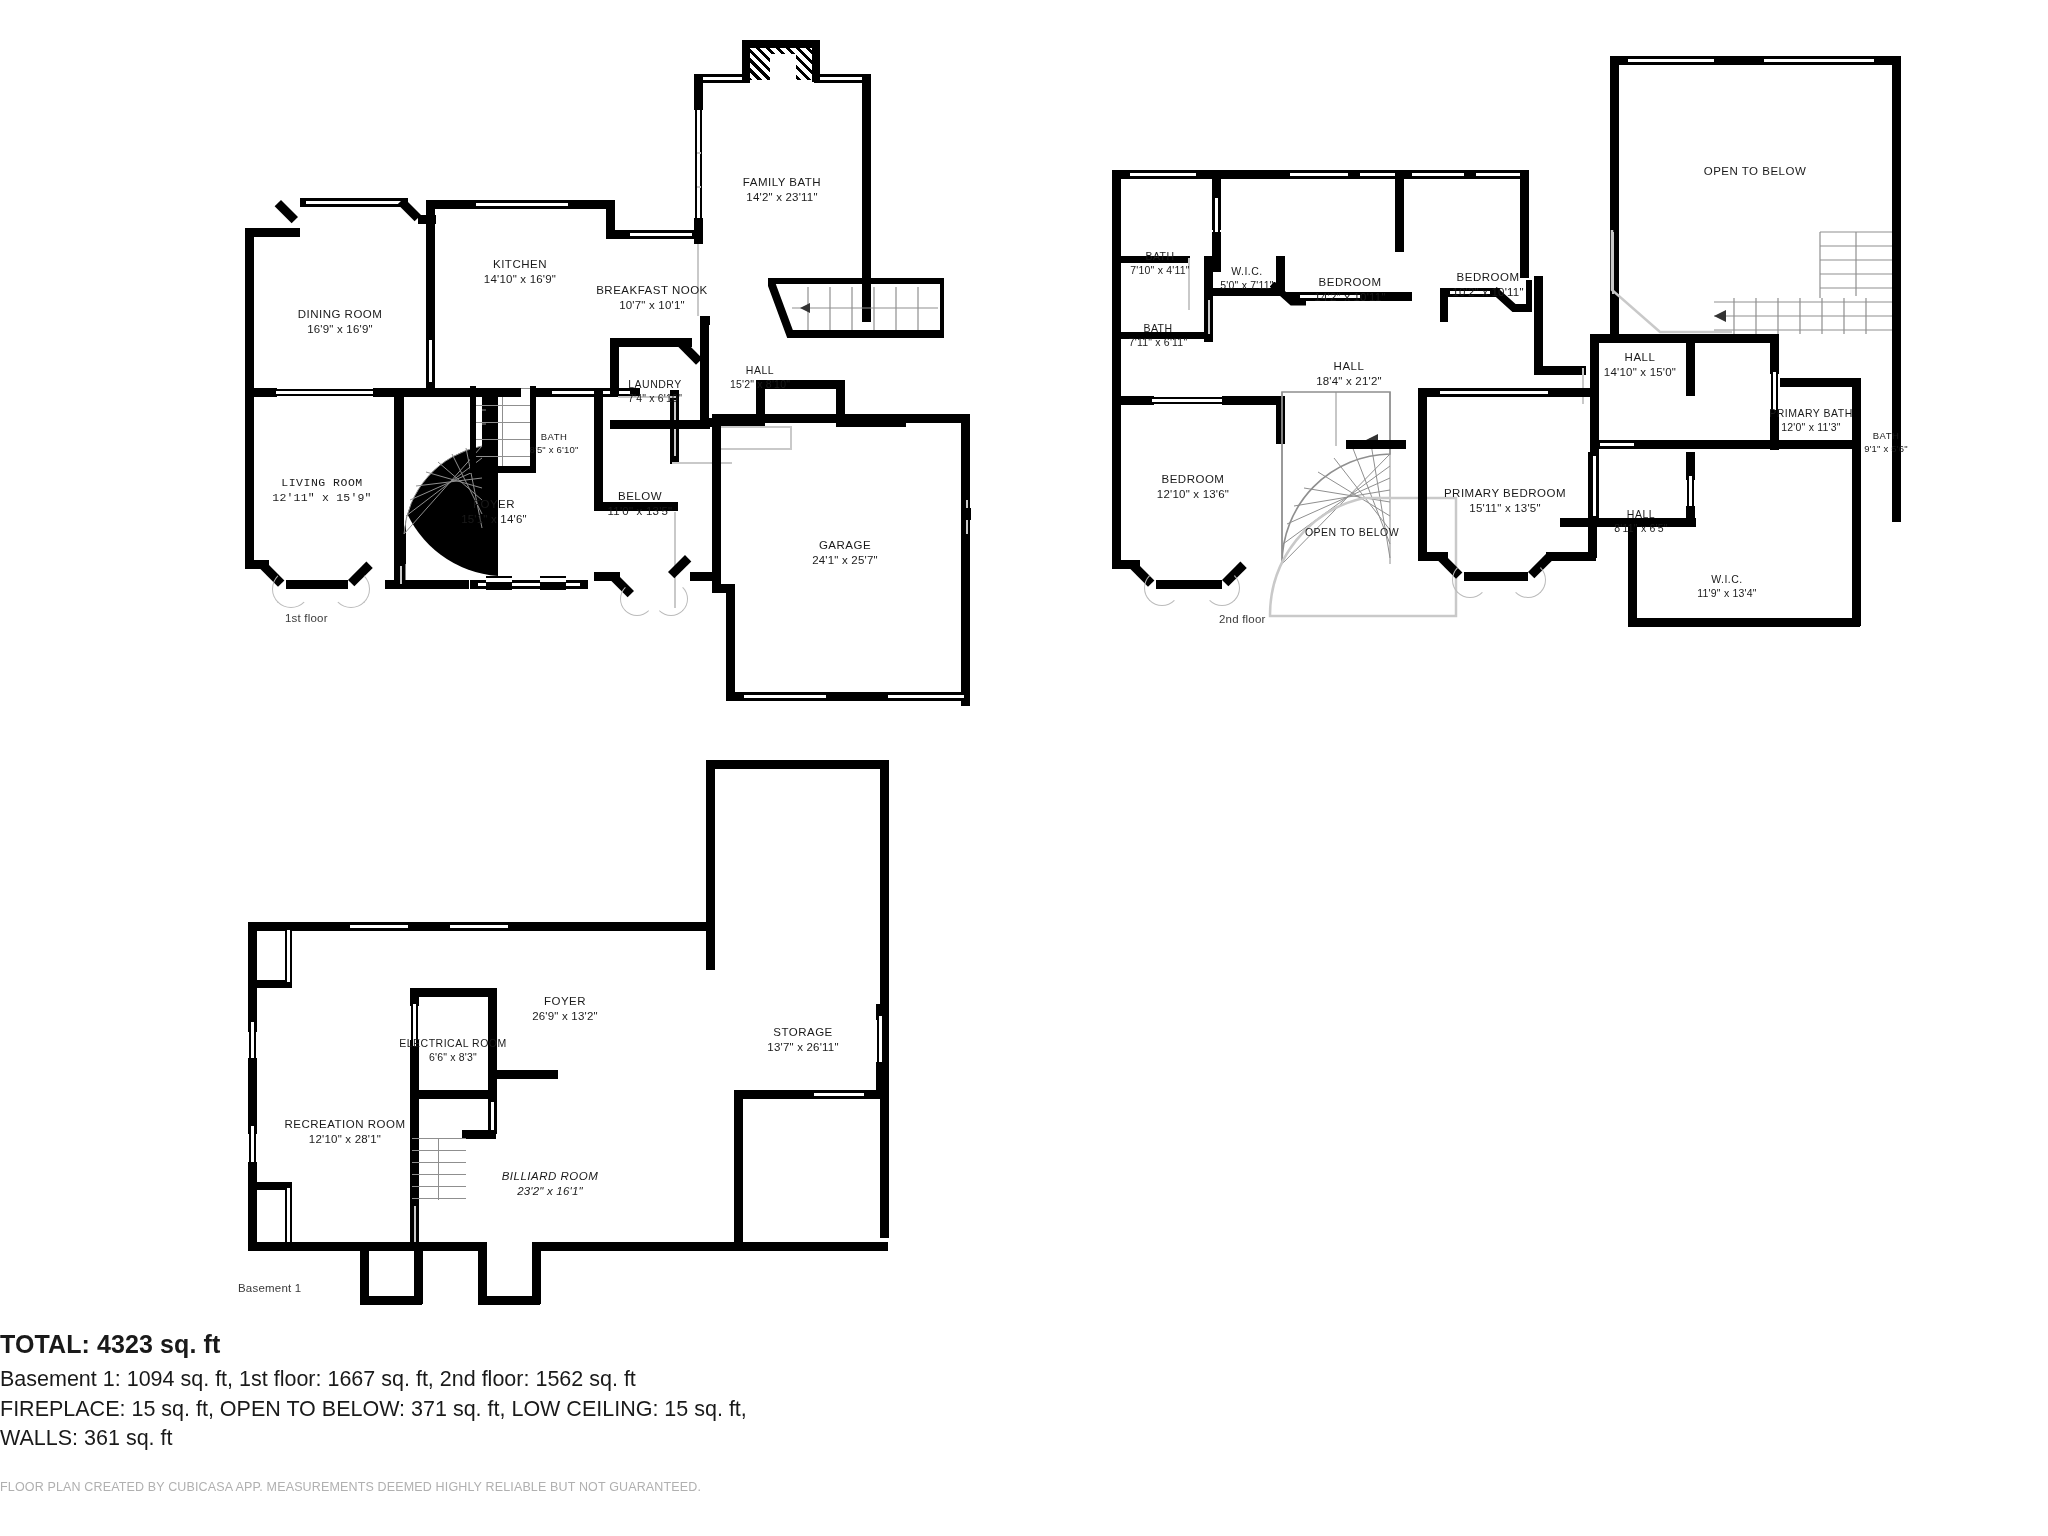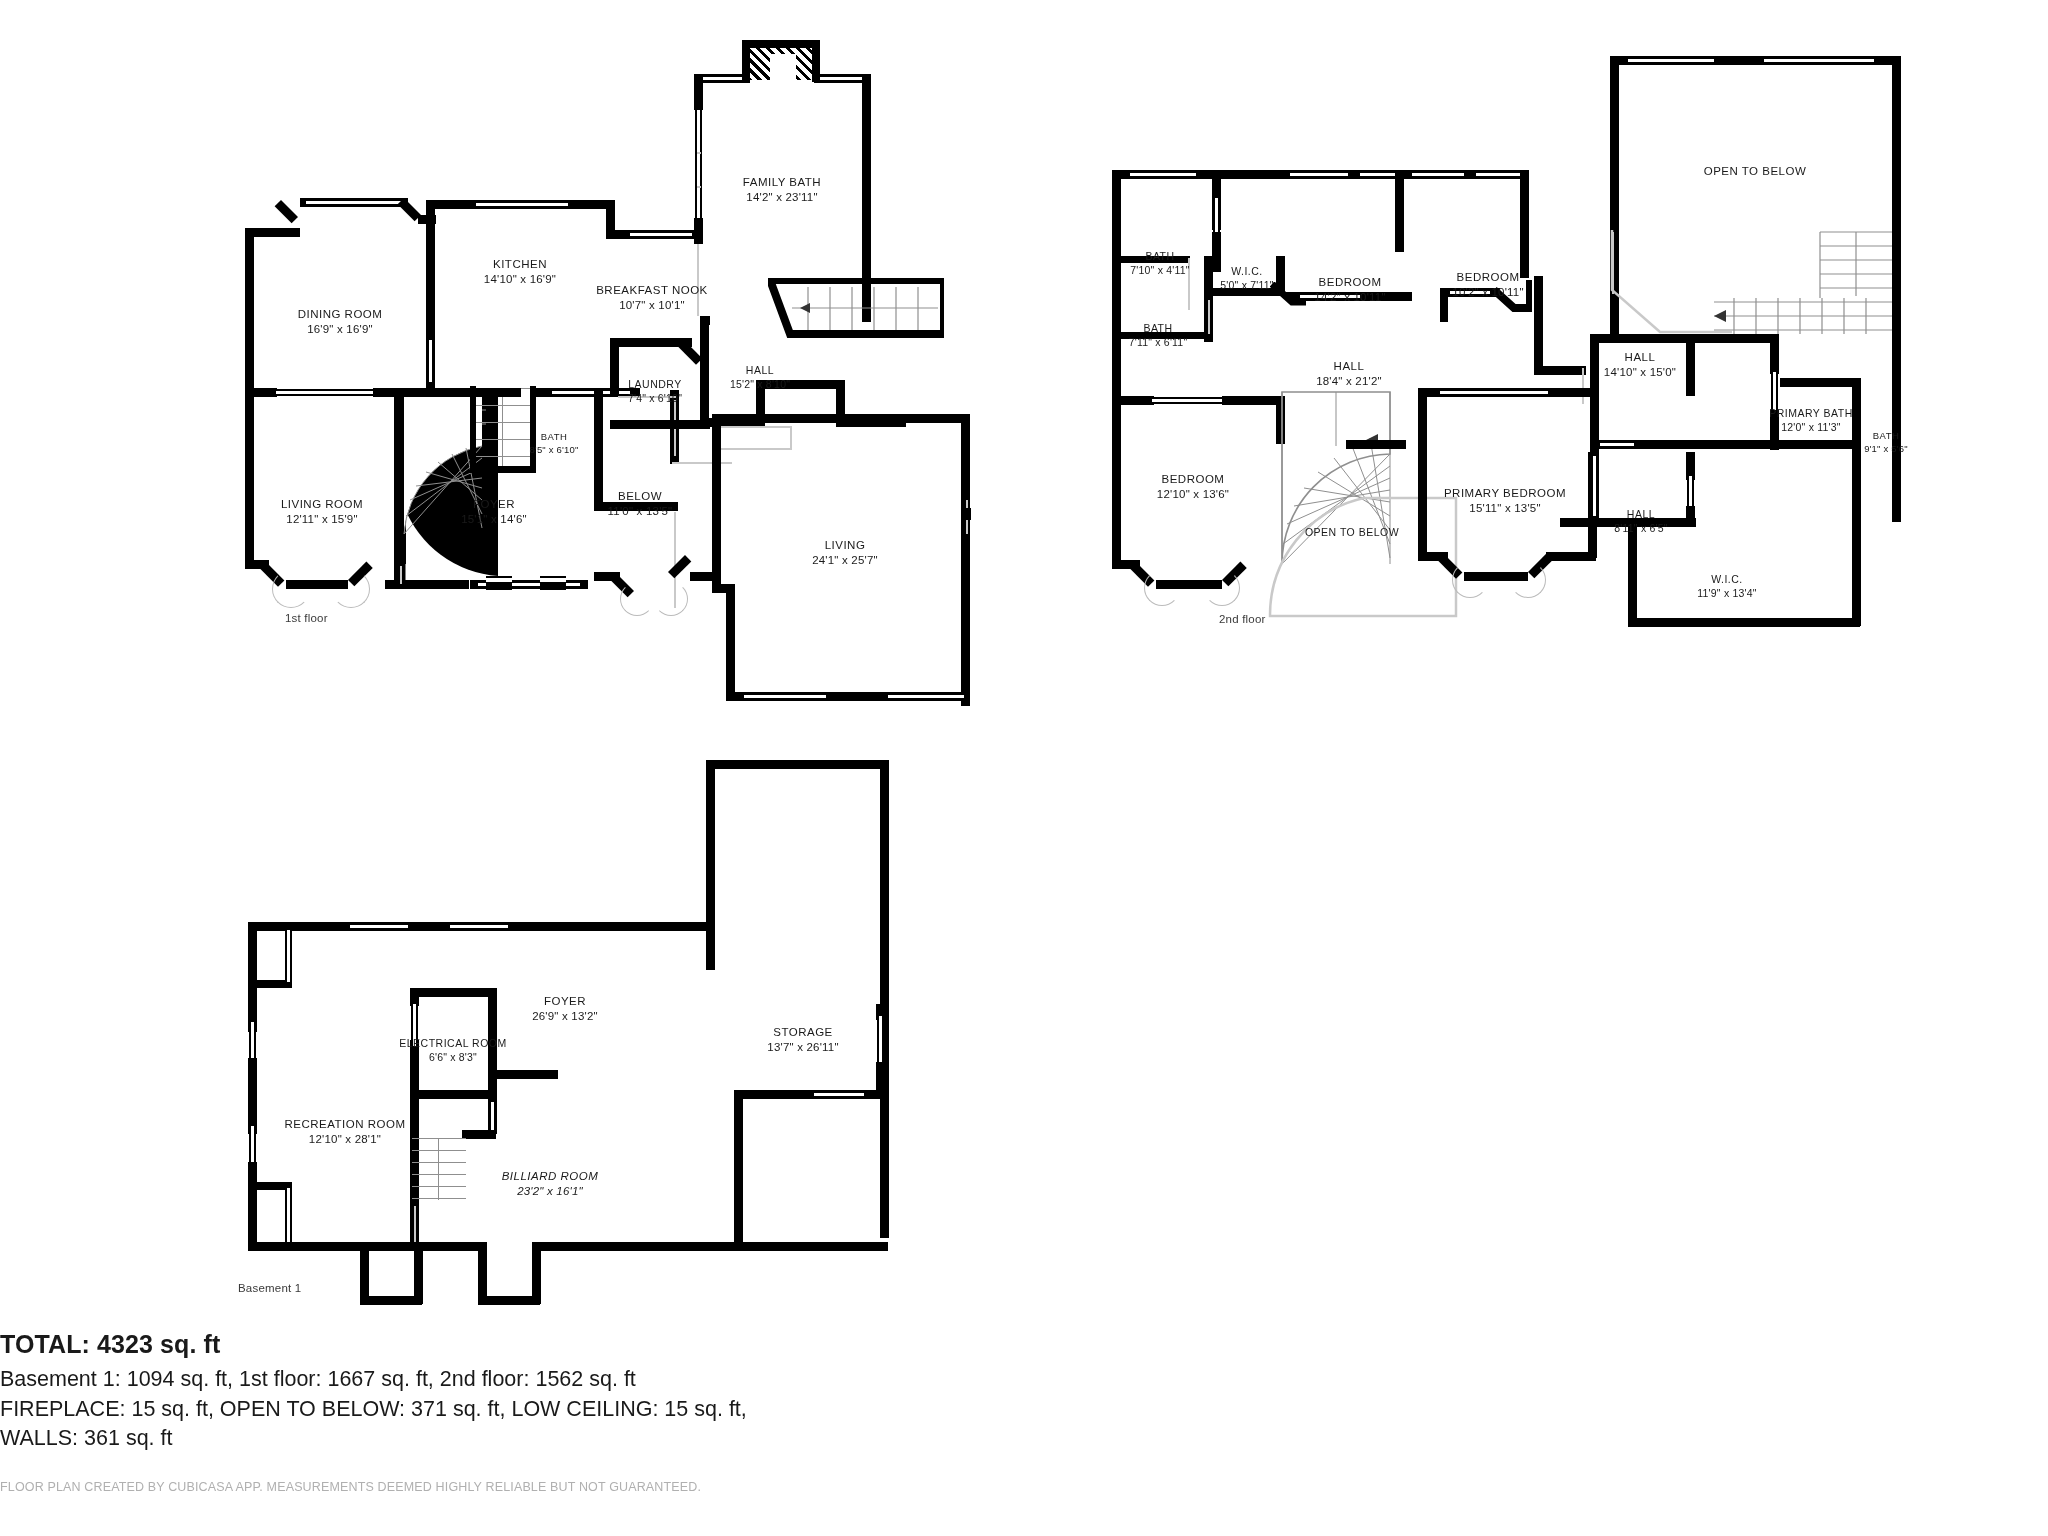--- a/index.html
+++ b/index.html
@@ -247,34 +247,34 @@
         <span class="d">15'2" x 8'10"</span>
       </div>
     <div class="lbl sm" style="left:655px;top:392px;">
       <span class="n">LAUNDRY</span>
         <span class="d">7'4" x 6'10"</span>
       </div>
     <div class="lbl xs" style="left:554px;top:444px;">
       <span class="n">BATH</span>
         <span class="d">8'5" x 6'10"</span>
       </div>
-    <div class="lbl" style="left:322px;top:512px;">
+    <div class="lbl" style="left:322px;top:490px;font-family:Liberation Mono, monospace;">
       <span class="n">LIVING ROOM</span>
         <span class="d">12'11" x 15'9"</span>
       </div>
     <div class="lbl" style="left:494px;top:512px;">
       <span class="n">FOYER</span>
         <span class="d">15'1" x 14'6"</span>
       </div>
     <div class="lbl" style="left:640px;top:504px;">
       <span class="n">BELOW</span>
         <span class="d">11'0" x 13'5"</span>
       </div>
     <div class="lbl" style="left:845px;top:553px;">
-      <span class="n">LIVING</span>
+      <span class="n">GARAGE</span>
         <span class="d">24'1" x 25'7"</span>
       </div>
 
     <div class="floor-tag" style="left:285px;top:612px;">1st floor</div>
   </div>
 
   <div class="floor" id="floor-2" style="left:1100px;top:0;width:948px;height:700px;">
 
     <div class="wall" style="left:510px;top:56px;width:9px;height:280px;"></div>
     <div class="wall" style="left:510px;top:56px;width:290px;height:9px;"></div>

